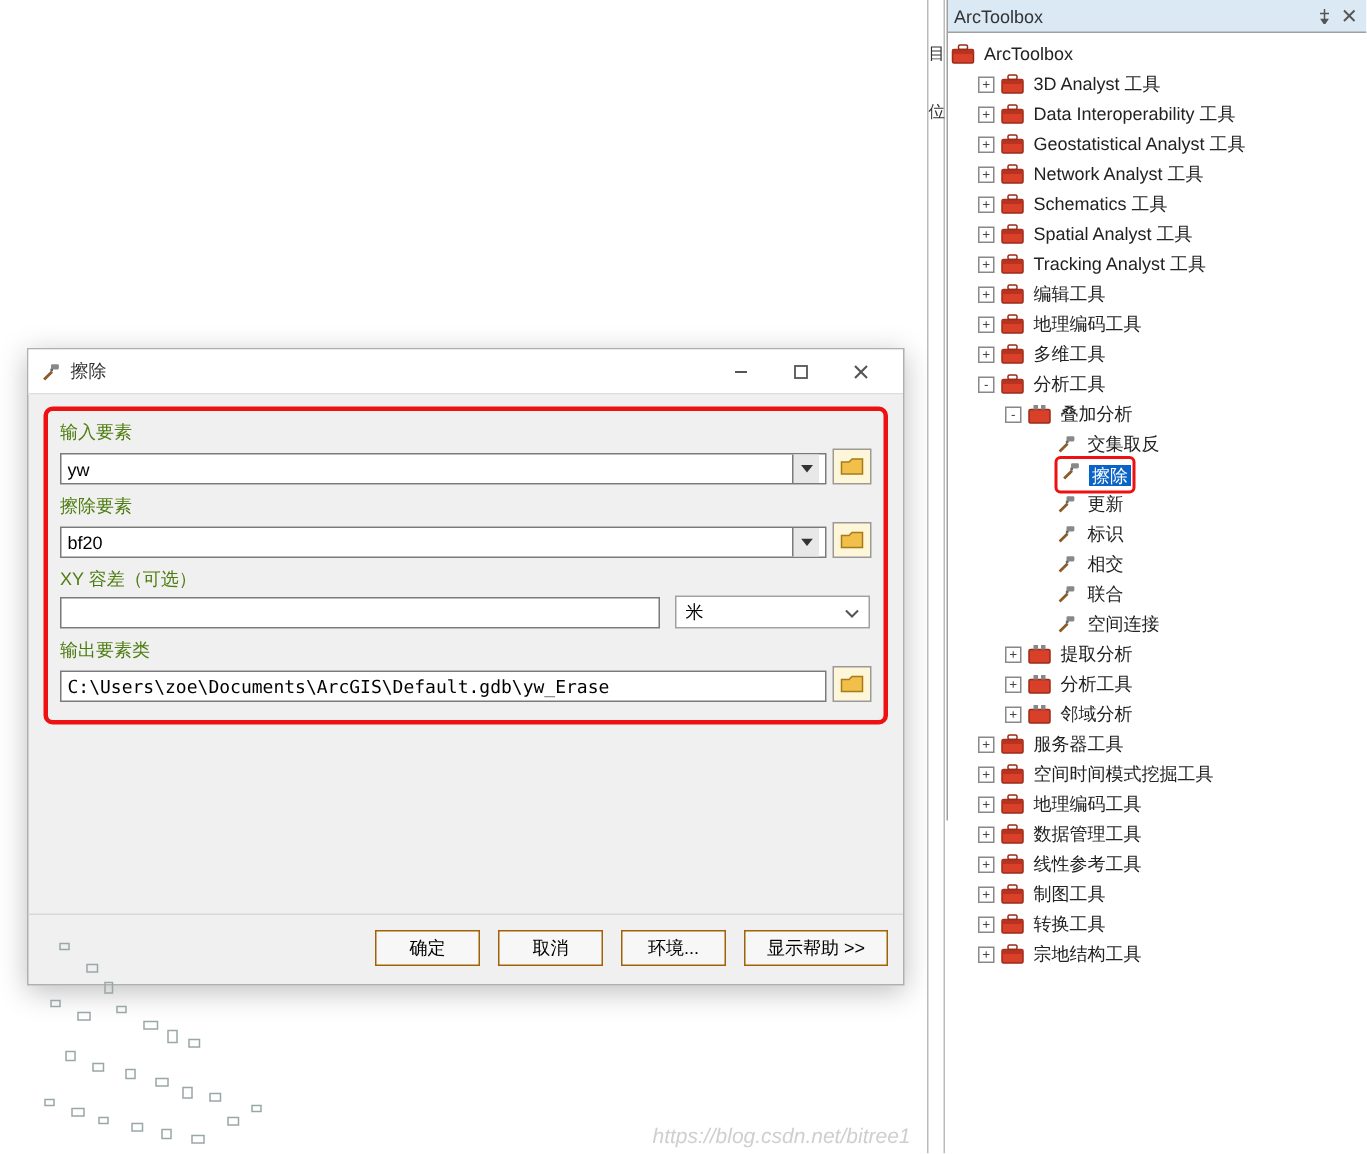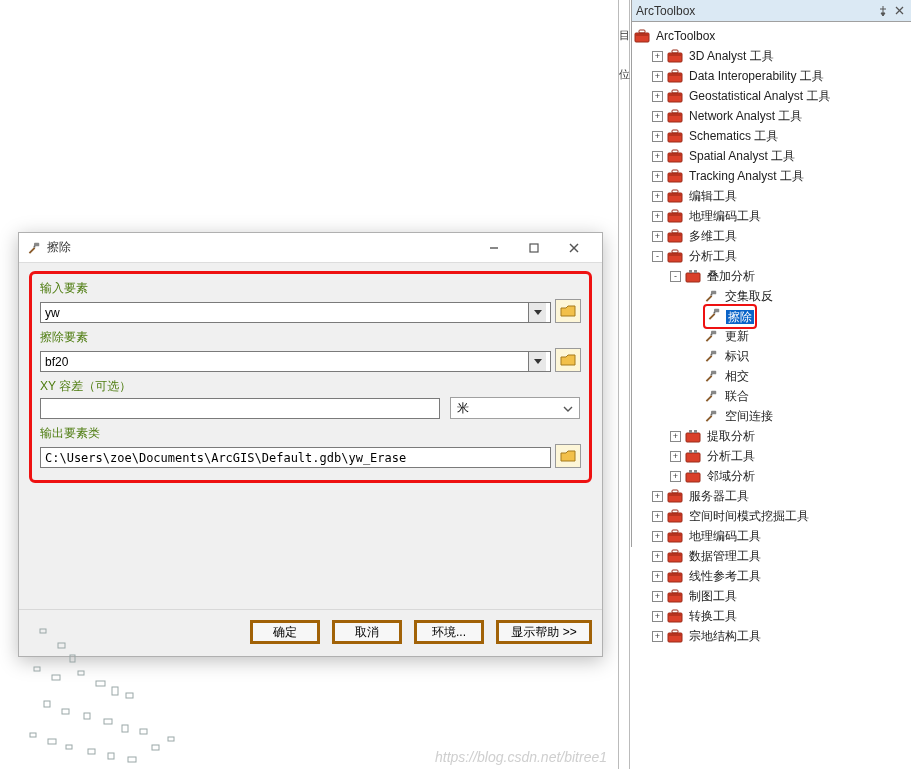--- a/index.html
+++ b/index.html
@@ -186,21 +186,21 @@
   .dialog-buttons {
     display: flex;
     justify-content: flex-end;
     gap: 12px;
     padding: 10px 10px 12px 10px;
     border-top: 1px solid #d8d8d8;
   }
   .btn {
     min-width: 70px;
     height: 24px;
-    border: 3px solid #a16207;
+    border: 1px solid #a16207;
     background: #f7f7f7;
     font-size: 12px;
     cursor: pointer;
   }
 
   .map-scatter {
     position: absolute;
     left: 0;
     bottom: 0;
     width: 300px;

